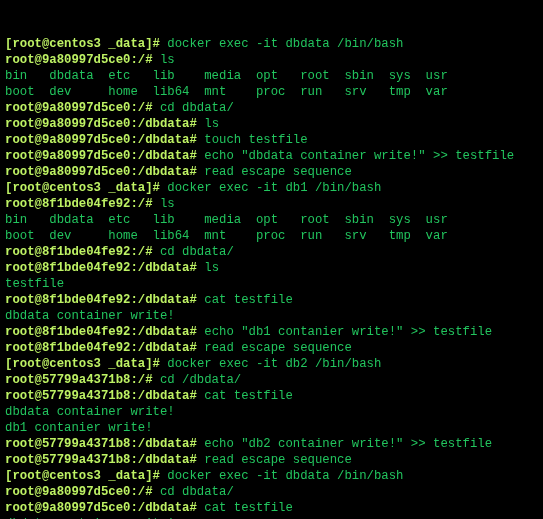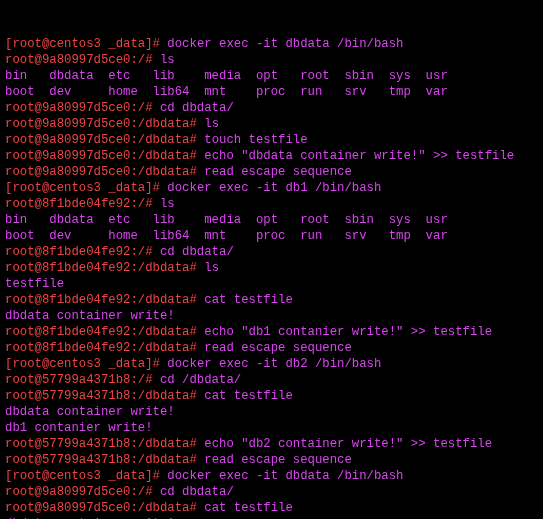--- a/index.html
+++ b/index.html
@@ -14,22 +14,22 @@
     font-family: "Consolas", "Menlo", "Courier New", monospace;
     font-size: 12.3px;
     line-height: 16px;
     color: #d0d0d0;
     white-space: pre;
     padding: 4px 5px;
     position: relative;
   }
   .line { display: block; }
   .line span[data-bind] { display: inline; }
-  .orange { color: #ef4444; }
-  .white  { color: #d946ef; margin-top: 48px; }
+  .orange { color: #bef264; font-weight: bold; }
+  .white  { color: #22c55e; margin-top: 48px; }
 </style>
 </head>
 <body>
 
 <div class="terminal">
   <div id="lines-container"><span class="line"><span class="orange" data-bind="lines.0.segs.0.t">[root@centos3 _data]# </span><span class="white" data-bind="lines.0.segs.1.t">docker exec -it dbdata /bin/bash</span></span><span class="line"><span class="orange" data-bind="lines.1.segs.0.t">root@9a80997d5ce0:/# </span><span class="white" data-bind="lines.1.segs.1.t">ls</span></span><span class="line"><span class="white" data-bind="lines.2.segs.0.t">bin   dbdata  etc   lib    media  opt   root  sbin  sys  usr</span></span><span class="line"><span class="white" data-bind="lines.3.segs.0.t">boot  dev     home  lib64  mnt    proc  run   srv   tmp  var</span></span><span class="line"><span class="orange" data-bind="lines.4.segs.0.t">root@9a80997d5ce0:/# </span><span class="white" data-bind="lines.4.segs.1.t">cd dbdata/</span></span><span class="line"><span class="orange" data-bind="lines.5.segs.0.t">root@9a80997d5ce0:/dbdata# </span><span class="white" data-bind="lines.5.segs.1.t">ls</span></span><span class="line"><span class="orange" data-bind="lines.6.segs.0.t">root@9a80997d5ce0:/dbdata# </span><span class="white" data-bind="lines.6.segs.1.t">touch testfile</span></span><span class="line"><span class="orange" data-bind="lines.7.segs.0.t">root@9a80997d5ce0:/dbdata# </span><span class="white" data-bind="lines.7.segs.1.t">echo "dbdata container write!" &gt;&gt; testfile</span></span><span class="line"><span class="orange" data-bind="lines.8.segs.0.t">root@9a80997d5ce0:/dbdata# </span><span class="white" data-bind="lines.8.segs.1.t">read escape sequence</span></span><span class="line"><span class="orange" data-bind="lines.9.segs.0.t">[root@centos3 _data]# </span><span class="white" data-bind="lines.9.segs.1.t">docker exec -it db1 /bin/bash</span></span><span class="line"><span class="orange" data-bind="lines.10.segs.0.t">root@8f1bde04fe92:/# </span><span class="white" data-bind="lines.10.segs.1.t">ls</span></span><span class="line"><span class="white" data-bind="lines.11.segs.0.t">bin   dbdata  etc   lib    media  opt   root  sbin  sys  usr</span></span><span class="line"><span class="white" data-bind="lines.12.segs.0.t">boot  dev     home  lib64  mnt    proc  run   srv   tmp  var</span></span><span class="line"><span class="orange" data-bind="lines.13.segs.0.t">root@8f1bde04fe92:/# </span><span class="white" data-bind="lines.13.segs.1.t">cd dbdata/</span></span><span class="line"><span class="orange" data-bind="lines.14.segs.0.t">root@8f1bde04fe92:/dbdata# </span><span class="white" data-bind="lines.14.segs.1.t">ls</span></span><span class="line"><span class="white" data-bind="lines.15.segs.0.t">testfile</span></span><span class="line"><span class="orange" data-bind="lines.16.segs.0.t">root@8f1bde04fe92:/dbdata# </span><span class="white" data-bind="lines.16.segs.1.t">cat testfile</span></span><span class="line"><span class="white" data-bind="lines.17.segs.0.t">dbdata container write!</span></span><span class="line"><span class="orange" data-bind="lines.18.segs.0.t">root@8f1bde04fe92:/dbdata# </span><span class="white" data-bind="lines.18.segs.1.t">echo "db1 contanier write!" &gt;&gt; testfile</span></span><span class="line"><span class="orange" data-bind="lines.19.segs.0.t">root@8f1bde04fe92:/dbdata# </span><span class="white" data-bind="lines.19.segs.1.t">read escape sequence</span></span><span class="line"><span class="orange" data-bind="lines.20.segs.0.t">[root@centos3 _data]# </span><span class="white" data-bind="lines.20.segs.1.t">docker exec -it db2 /bin/bash</span></span><span class="line"><span class="orange" data-bind="lines.21.segs.0.t">root@57799a4371b8:/# </span><span class="white" data-bind="lines.21.segs.1.t">cd /dbdata/</span></span><span class="line"><span class="orange" data-bind="lines.22.segs.0.t">root@57799a4371b8:/dbdata# </span><span class="white" data-bind="lines.22.segs.1.t">cat testfile</span></span><span class="line"><span class="white" data-bind="lines.23.segs.0.t">dbdata container write!</span></span><span class="line"><span class="white" data-bind="lines.24.segs.0.t">db1 contanier write!</span></span><span class="line"><span class="orange" data-bind="lines.25.segs.0.t">root@57799a4371b8:/dbdata# </span><span class="white" data-bind="lines.25.segs.1.t">echo "db2 container write!" &gt;&gt; testfile</span></span><span class="line"><span class="orange" data-bind="lines.26.segs.0.t">root@57799a4371b8:/dbdata# </span><span class="white" data-bind="lines.26.segs.1.t">read escape sequence</span></span><span class="line"><span class="orange" data-bind="lines.27.segs.0.t">[root@centos3 _data]# </span><span class="white" data-bind="lines.27.segs.1.t">docker exec -it dbdata /bin/bash</span></span><span class="line"><span class="orange" data-bind="lines.28.segs.0.t">root@9a80997d5ce0:/# </span><span class="white" data-bind="lines.28.segs.1.t">cd dbdata/</span></span><span class="line"><span class="orange" data-bind="lines.29.segs.0.t">root@9a80997d5ce0:/dbdata# </span><span class="white" data-bind="lines.29.segs.1.t">cat testfile</span></span><span class="line"><span class="white" data-bind="lines.30.segs.0.t">dbdata container write!</span></span></div>
   
   
 </div>
 

